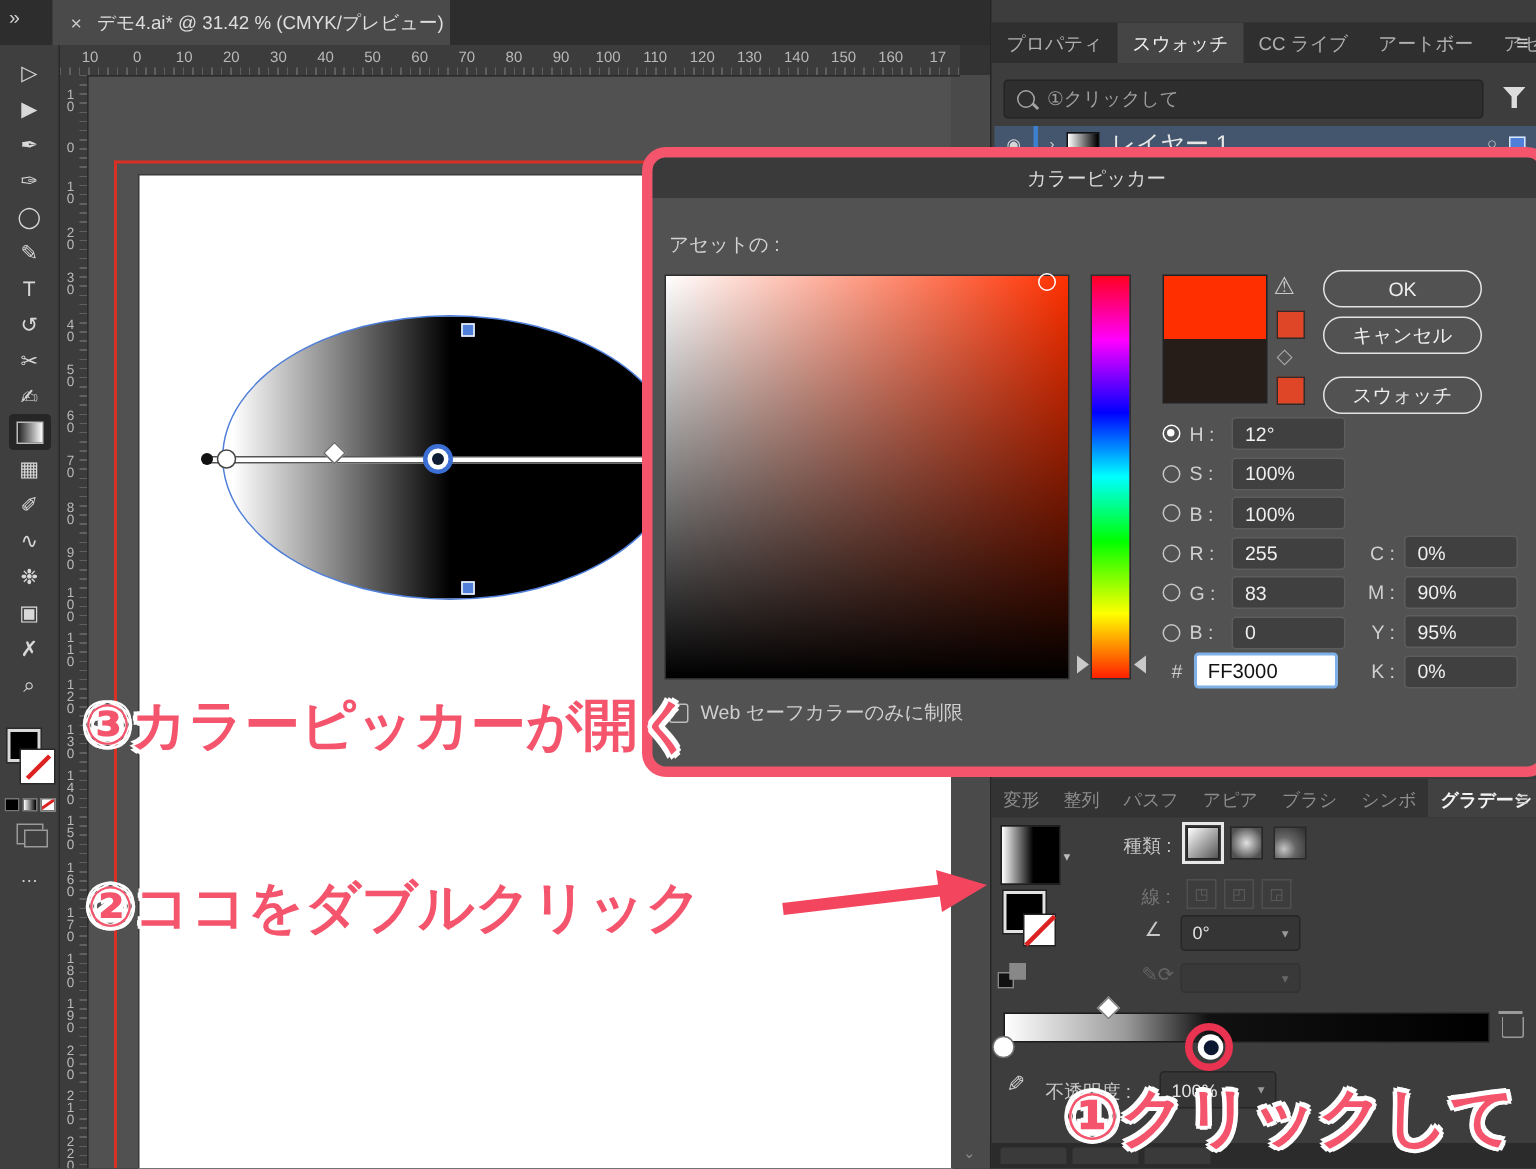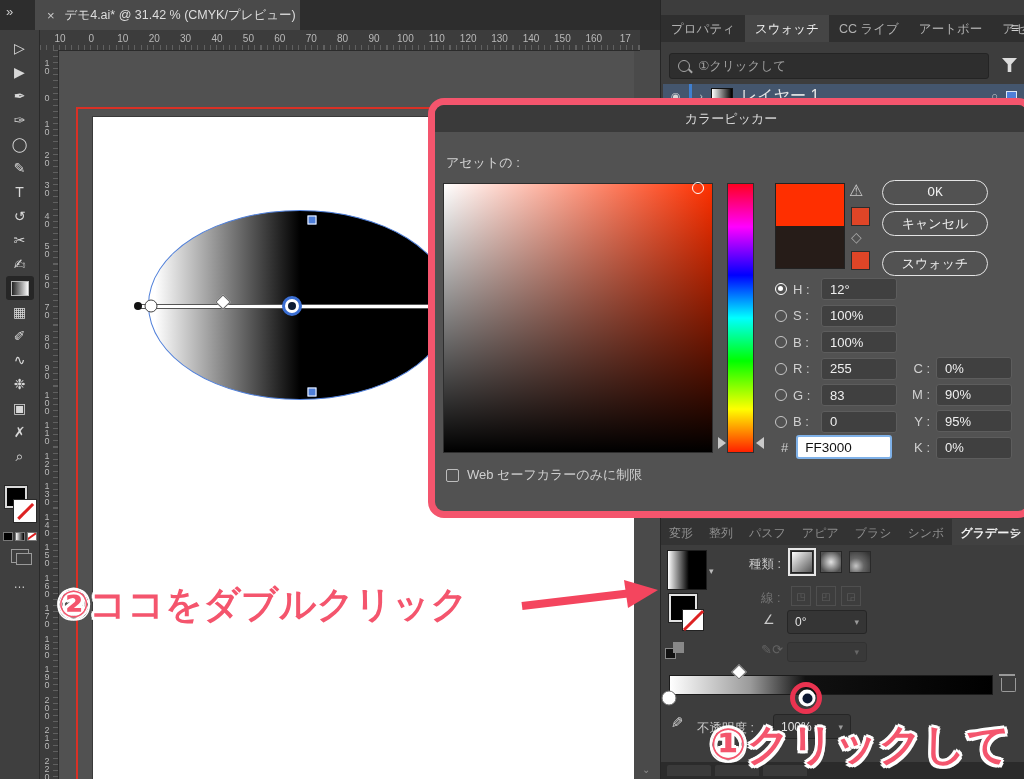--- a/index.html
+++ b/index.html
@@ -423,21 +423,21 @@
   <div class="hue-l"></div>
   <div class="hue-r"></div>
   <div class="swpair">
     <div class="new" style="background: rgb(255, 47, 0);"></div>
     <div class="old" style="background: rgb(38, 28, 24);"></div>
   </div>
   <div class="gamut">⚠</div>
   <div class="gsq1"></div>
   <div class="cube">◇</div>
   <div class="gsq2"></div>
-  <div class="dlg-btn" style="top:75px;font-family:Liberation Mono, monospace;">OK</div>
+  <div class="dlg-btn" style="top:75px;">OK</div>
   <div class="dlg-btn" style="top:106px;">キャンセル</div>
   <div class="dlg-btn" style="top:146px;">スウォッチ</div>
 
   <div class="crows">
 
       <div class="crow selected" style="--i: 0;">
         <span class="radio"></span>
         <span class="clabel">H :</span>
         <span class="cinput">12°</span>
       </div>
@@ -498,20 +498,21 @@
     <span class="hash">#</span>
     <input class="hexinput" value="FF3000" style="">
   </div>
   <div class="websafe">
     <span class="box"></span>
     <span>Web セーフカラーのみに制限</span>
   </div>
 </div>
 
 <div class="anno s3">
+  <div>③カラーピッカーが開く</div>
 </div>
 <div class="anno s2">②ココをダブルクリック</div>
 <div class="anno s1">①クリックして</div>
 <svg class="arrow-svg" width="146" height="44">
   <line x1="6" y1="30" x2="116" y2="17" stroke="#f4455e" stroke-width="8"></line>
   <polygon points="108,4 142,14 112,32" fill="#f4455e"></polygon>
 </svg>
 <div class="ring"></div>
 
 </body></html>

